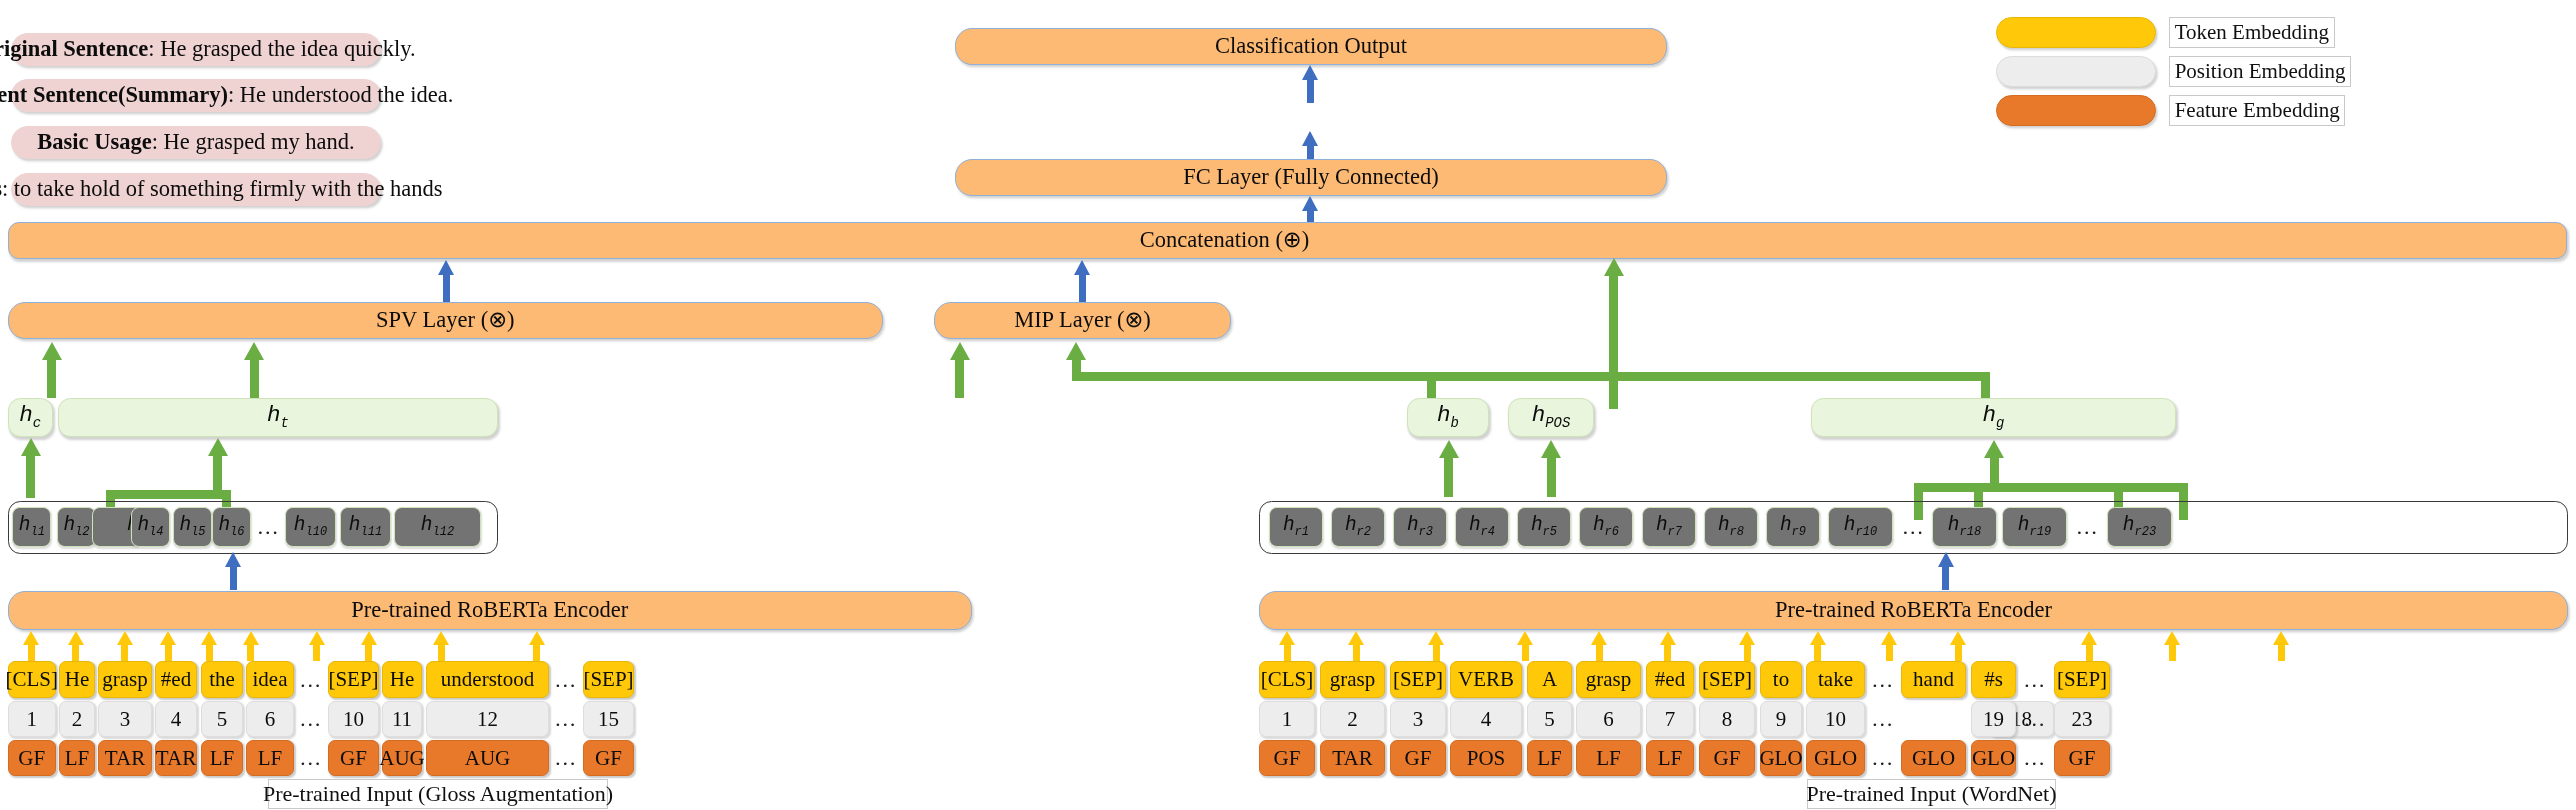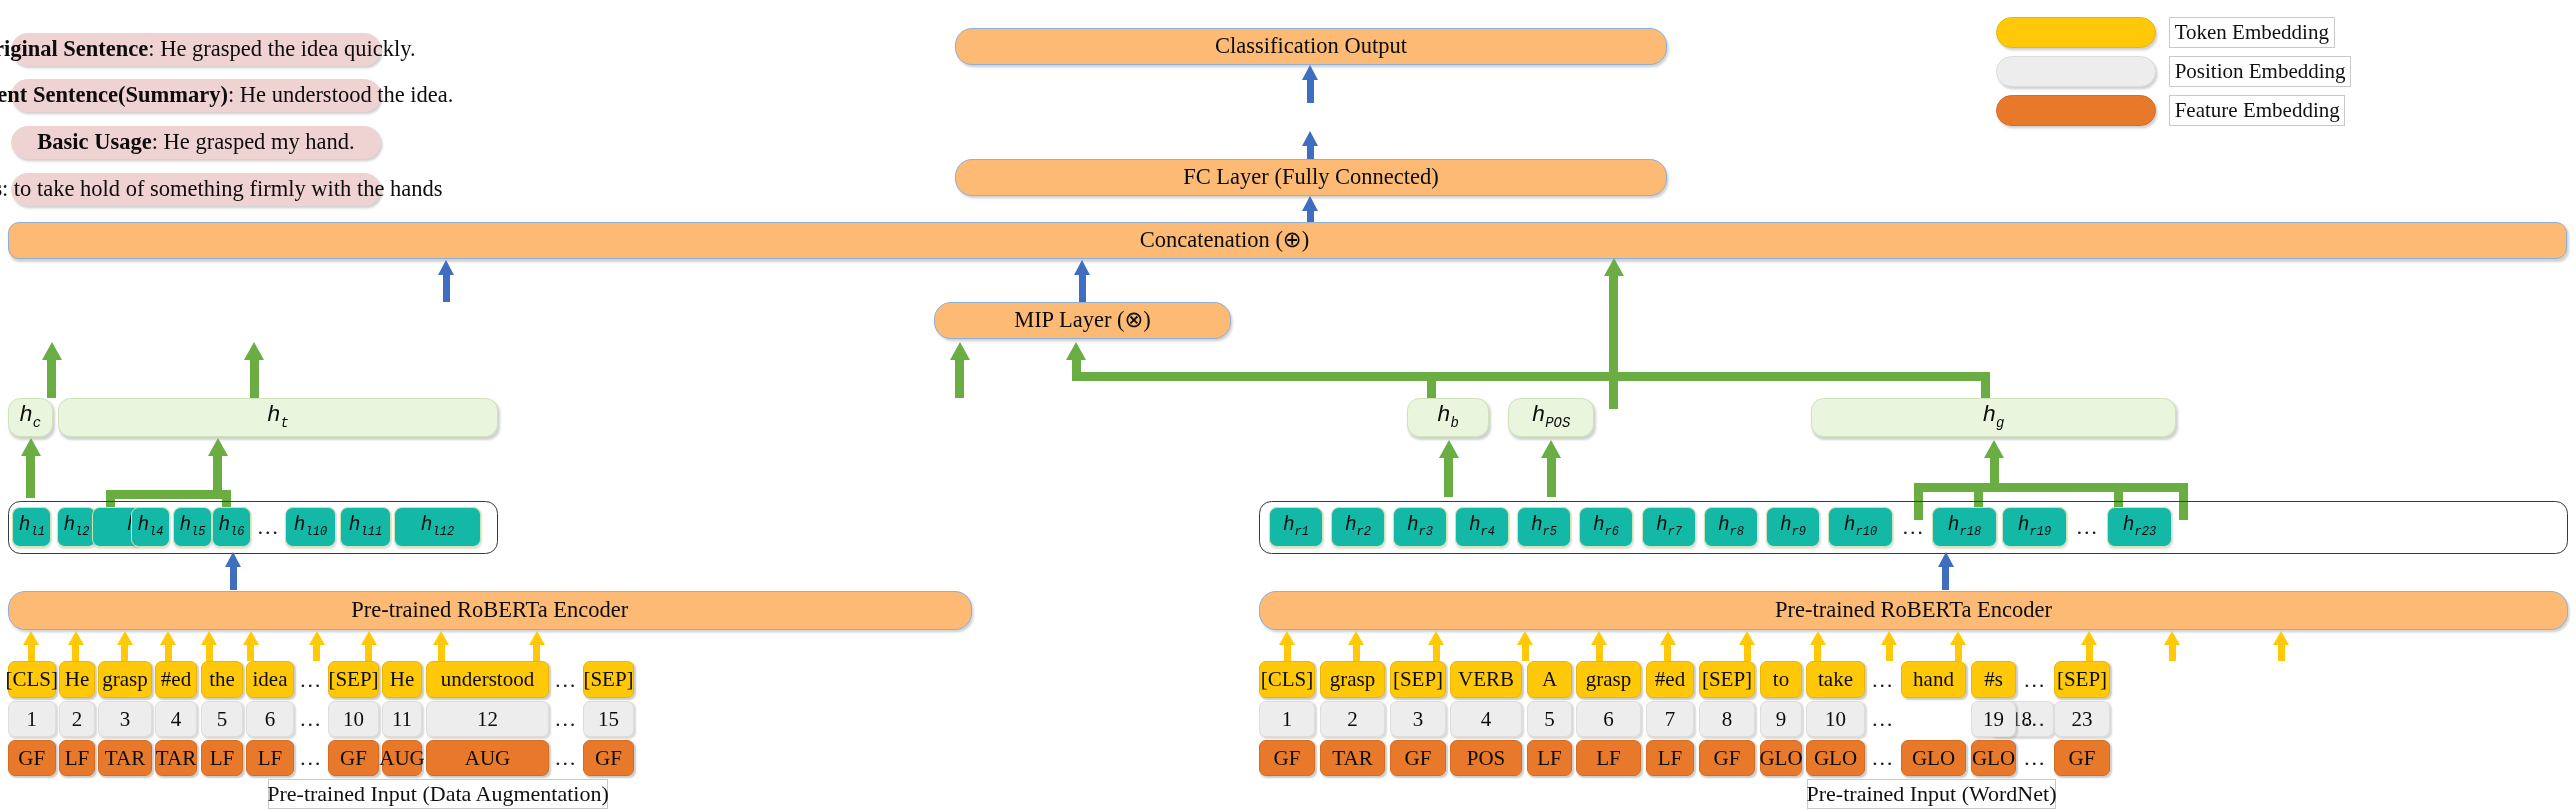--- a/index.html
+++ b/index.html
@@ -42,21 +42,21 @@
     font-size:22.5px;
   }
   .blue.flat{border-radius:11px;padding-left:25px;}
   .green-big{
     background:#e9f5dc;
     border:0.8px solid #cfe3b8;
     border-radius:12.4px;
     font-size:22.5px;
   }
   .green-cell{
-    background:#14b8a6;
+    background:#737373;
     border:0.8px solid #cfe3b8;
     border-radius:7.8px;
     font-size:19.4px;
     box-shadow:0.8px 1.6px 1.6px rgba(150,150,150,.30);
   }
   .tokbox{
     background:#ffc809;
     border:0.8px solid #e8b707;
     border-radius:7px;
     font-size:21px;
@@ -165,20 +165,23 @@
 
   <div class="vbar blue-bar" style="left:443px;top:272px;width:7px;height:29.5px;"></div>
   <div class="tri tri-blue" style="left:438px;top:260px;"></div>
 
   <div class="vbar blue-bar" style="left:1079px;top:272px;width:7px;height:29.5px;"></div>
   <div class="tri tri-blue" style="left:1074px;top:260px;"></div>
 
   <div class="vbar green-bar" style="left:1609px;top:274px;width:8.6px;height:98px;"></div>
   <div class="tri tri-green" style="left:1604px;top:258px;"></div>
 
+  <div class="pill blue" style="left:7.8px;top:302px;width:875px;height:37px;">
+    <span>SPV Layer (⊗)</span>
+  </div>
   <div class="pill blue" style="left:934px;top:302px;width:297px;height:37px;">
     <span>MIP Layer (⊗)</span>
   </div>
 
   <div class="vbar green-bar" style="left:47px;top:359px;width:8.6px;height:39px;"></div>
   <div class="tri tri-green" style="left:42px;top:342px;"></div>
 
   <div class="vbar green-bar" style="left:250px;top:359px;width:8.6px;height:39px;"></div>
   <div class="tri tri-green" style="left:244px;top:342px;"></div>
 
@@ -467,21 +470,21 @@
       <span>AUG</span>
     </div>
   <div class="ellip" style="left:552px;top:740px;width:28px;height:36px;">
       <span>…</span>
     </div>
   <div class="pill featbox" style="left:583px;top:740px;width:51px;height:36px;">
       <span>GF</span>
     </div>
 
   <div class="caption" style="left:268px;top:779px;width:340px;height:29.5px;">
-    <span>Pre-trained Input (Data Augmentation)</span>
+    <span>Pre-trained Input (Gloss Augmentation)</span>
   </div>
 
   <div class="vbar yellow-bar" style="left:1284px;top:642px;width:7px;height:18.7px;"></div>
   <div class="tri tri-yellow" style="left:1279px;top:631px;"></div>
   <div class="vbar yellow-bar" style="left:1353px;top:642px;width:7px;height:18.7px;"></div>
   <div class="tri tri-yellow" style="left:1348px;top:631px;"></div>
   <div class="vbar yellow-bar" style="left:1433px;top:642px;width:7px;height:18.7px;"></div>
   <div class="tri tri-yellow" style="left:1428px;top:631px;"></div>
   <div class="vbar yellow-bar" style="left:1522px;top:642px;width:7px;height:18.7px;"></div>
   <div class="tri tri-yellow" style="left:1517px;top:631px;"></div>

